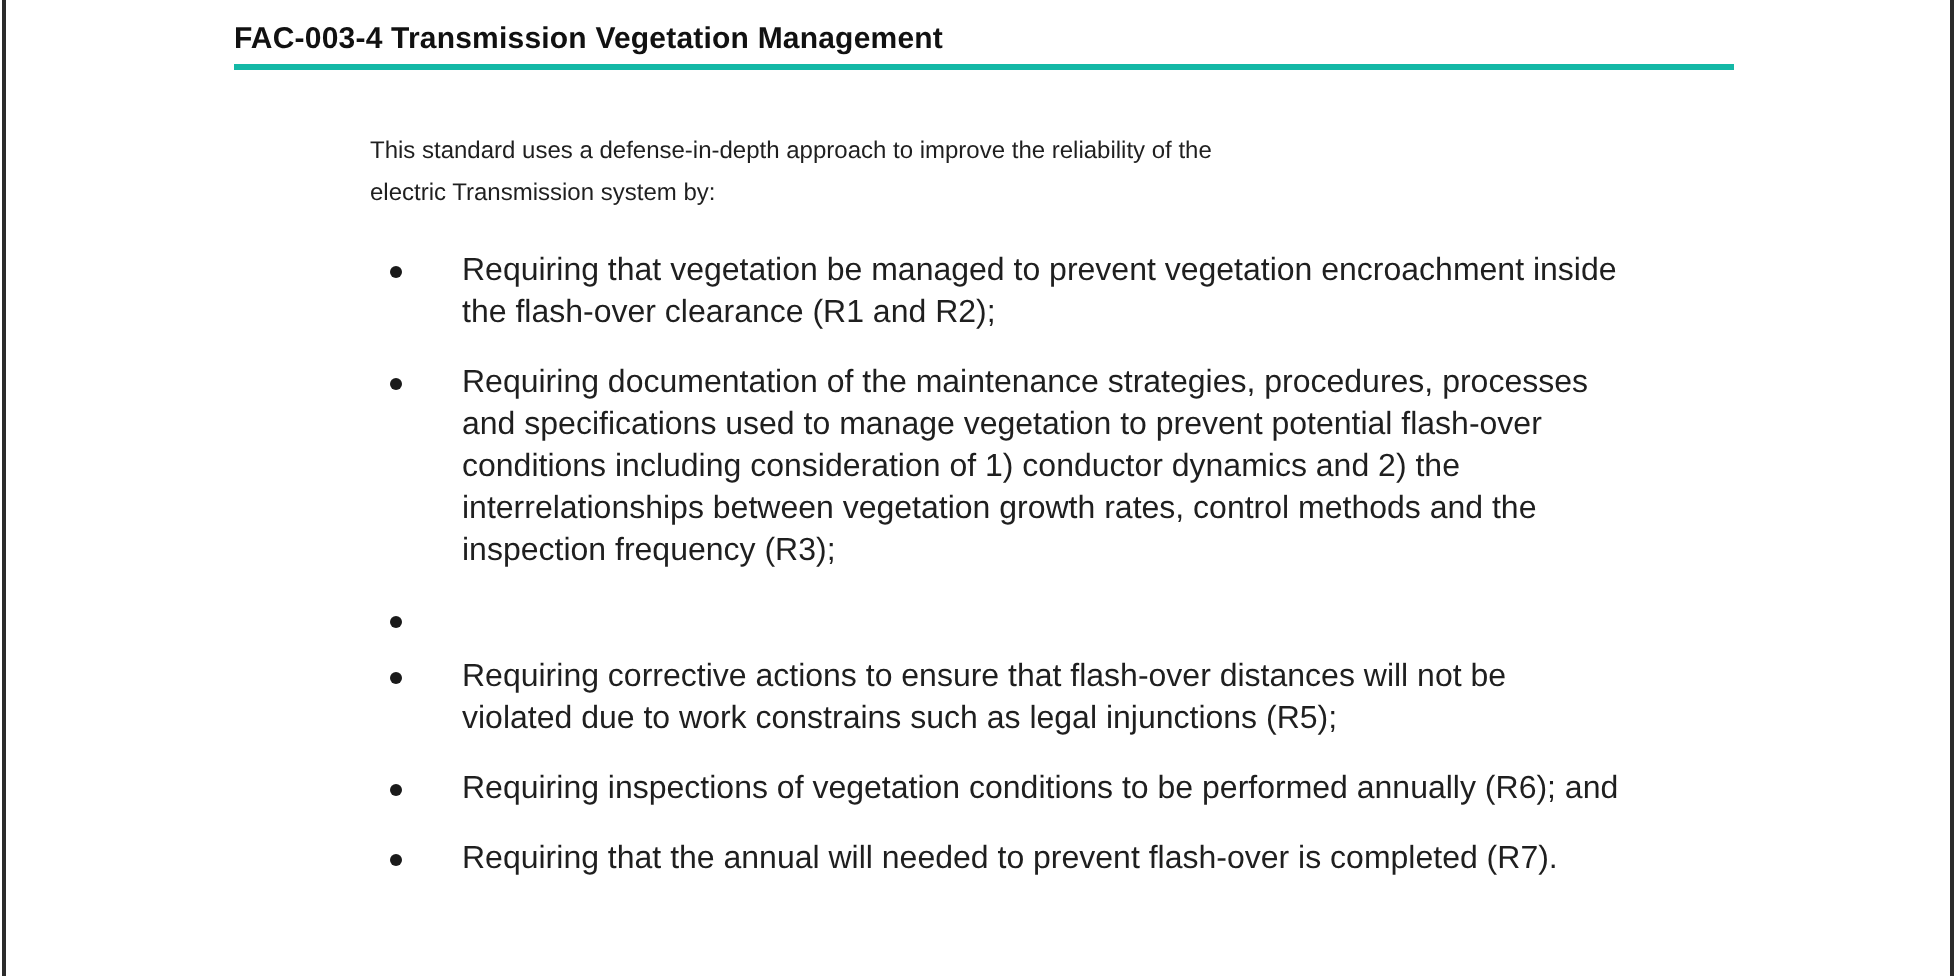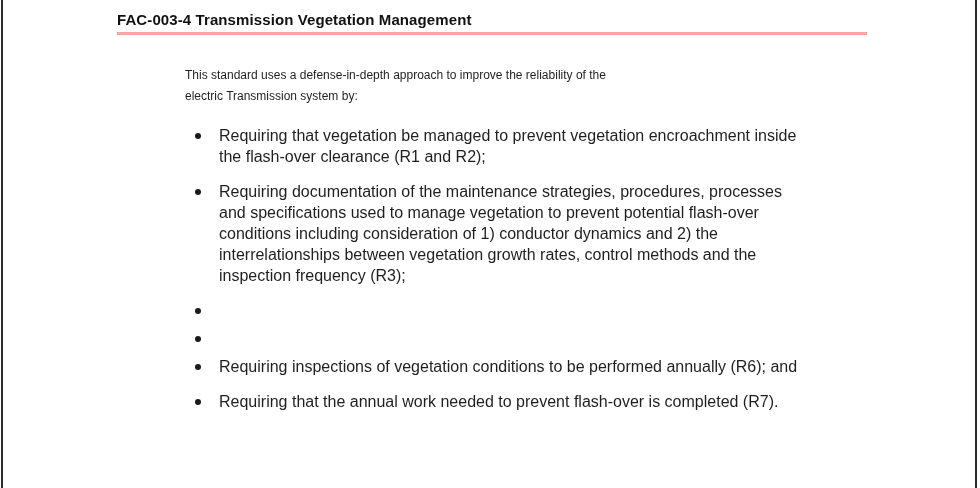--- a/index.html
+++ b/index.html
@@ -24,21 +24,21 @@
     background: #2b2b2b;
   }
   .page-edge.left  { left: 1px; }
   .page-edge.right { left: 975px; }
 
   .doc-header {
     margin-left: 117px;
     width: 750px;
     padding-top: 11px;
     padding-bottom: 4px;
-    border-bottom: 3px solid #fca5a5;
+    border-bottom: 3px solid #14b8a6;
     font-size: 15px;
     font-weight: bold;
     color: #111111;
     letter-spacing: 0.1px;
   }
 
   .content {
     margin-left: 185px;
     width: 700px;
   }
@@ -53,20 +53,21 @@
 
   ul.bullet-list {
     list-style: none;
     margin: 0;
     padding: 0 0 0 10px;
   }
   li.bullet-item {
     display: flex;
     align-items: flex-start;
     margin-bottom: 14px;
+    gap: 12px;
   }
   li.bullet-item:last-child {
     margin-bottom: 0;
   }
   .bullet-marker {
     flex: 0 0 auto;
     width: 6px;
     height: 6px;
     border-radius: 50%;
     background: #1a1a1a;
@@ -106,25 +107,27 @@
 and specifications used to manage vegetation to prevent potential flash-over
 conditions including consideration of 1) conductor dynamics and 2) the
 interrelationships between vegetation growth rates, control methods and the
 inspection frequency (R3);</span>
       </li>
       <li class="bullet-item">
         <span class="bullet-marker"></span>
       </li>
       <li class="bullet-item">
         <span class="bullet-marker"></span>
+        <span class="bullet-text">Requiring corrective actions to ensure that flash-over distances will not be
+violated due to work constrains such as legal injunctions (R5);</span>
       </li>
       <li class="bullet-item">
         <span class="bullet-marker"></span>
         <span class="bullet-text">Requiring inspections of vegetation conditions to be performed annually (R6); and</span>
       </li>
       <li class="bullet-item">
         <span class="bullet-marker"></span>
-        <span class="bullet-text">Requiring that the annual work needed to prevent flash-over is completed (R7).</span>
+        <span class="bullet-text">Requiring that the annual will needed to prevent flash-over is completed (R7).</span>
       </li>
     </ul>
 
   </div>
 </div>
 
 </body></html>

